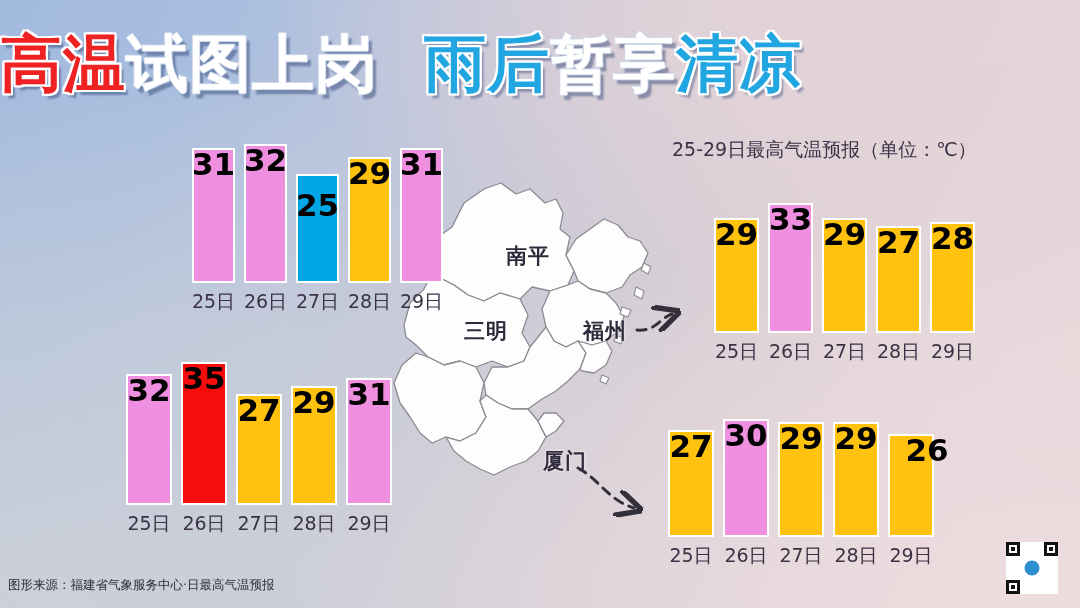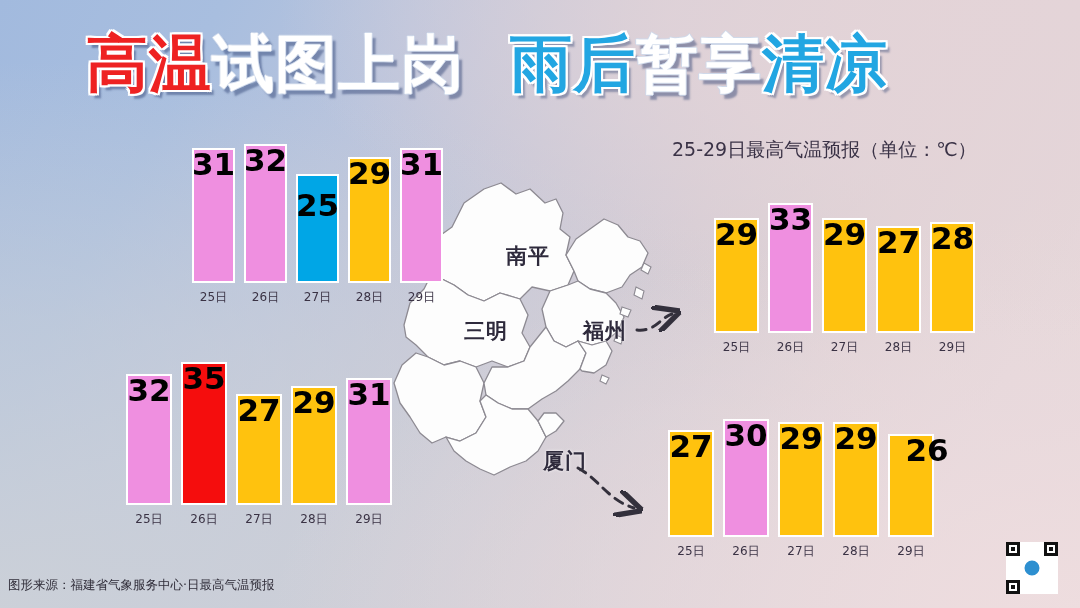--- a/index.html
+++ b/index.html
@@ -19,21 +19,21 @@
       radial-gradient(ellipse 120% 120% at 0% 100%, rgba(205,209,216,0.95) 0%, rgba(205,209,216,0.55) 40%, rgba(205,209,216,0.0) 75%),
       linear-gradient(118deg, #a2bade 0%, #a8bedf 16%, #b9c4dd 30%, #c8c8d8 44%, #d6cdd5 58%, #e0d3d6 72%, #e6d8da 86%, #ead9da 100%);
   }
 
   
   .title {
     position: absolute;
     top: 28px;
     left: 0;
     width: 888px;
-    text-align: right;
+    text-align: left;
     white-space: nowrap;
     font-size: 62px;
     font-weight: bold;
     letter-spacing: 1px;
     line-height: 1.15;
     font-family: "DejaVu Sans", "Liberation Sans", sans-serif;
   }
   .title span { display: inline-block; }
   .t-red {
     color: #ee2222;
@@ -96,21 +96,21 @@
     font-weight: bold;
     color: #000000;
     line-height: 1;
     white-space: nowrap;
     font-family: "DejaVu Sans", "Liberation Sans", sans-serif;
   }
   .axis-label {
     position: absolute;
     left: 50%;
     transform: translateX(-50%);
-    font-size: 12px;
+    font-size: 19px;
     color: #3a3244;
     white-space: nowrap;
     font-family: "DejaVu Sans", "Liberation Sans", sans-serif;
   }
 
   
   .map-wrap {
     position: absolute;
     left: 380px;
     top: 175px;

